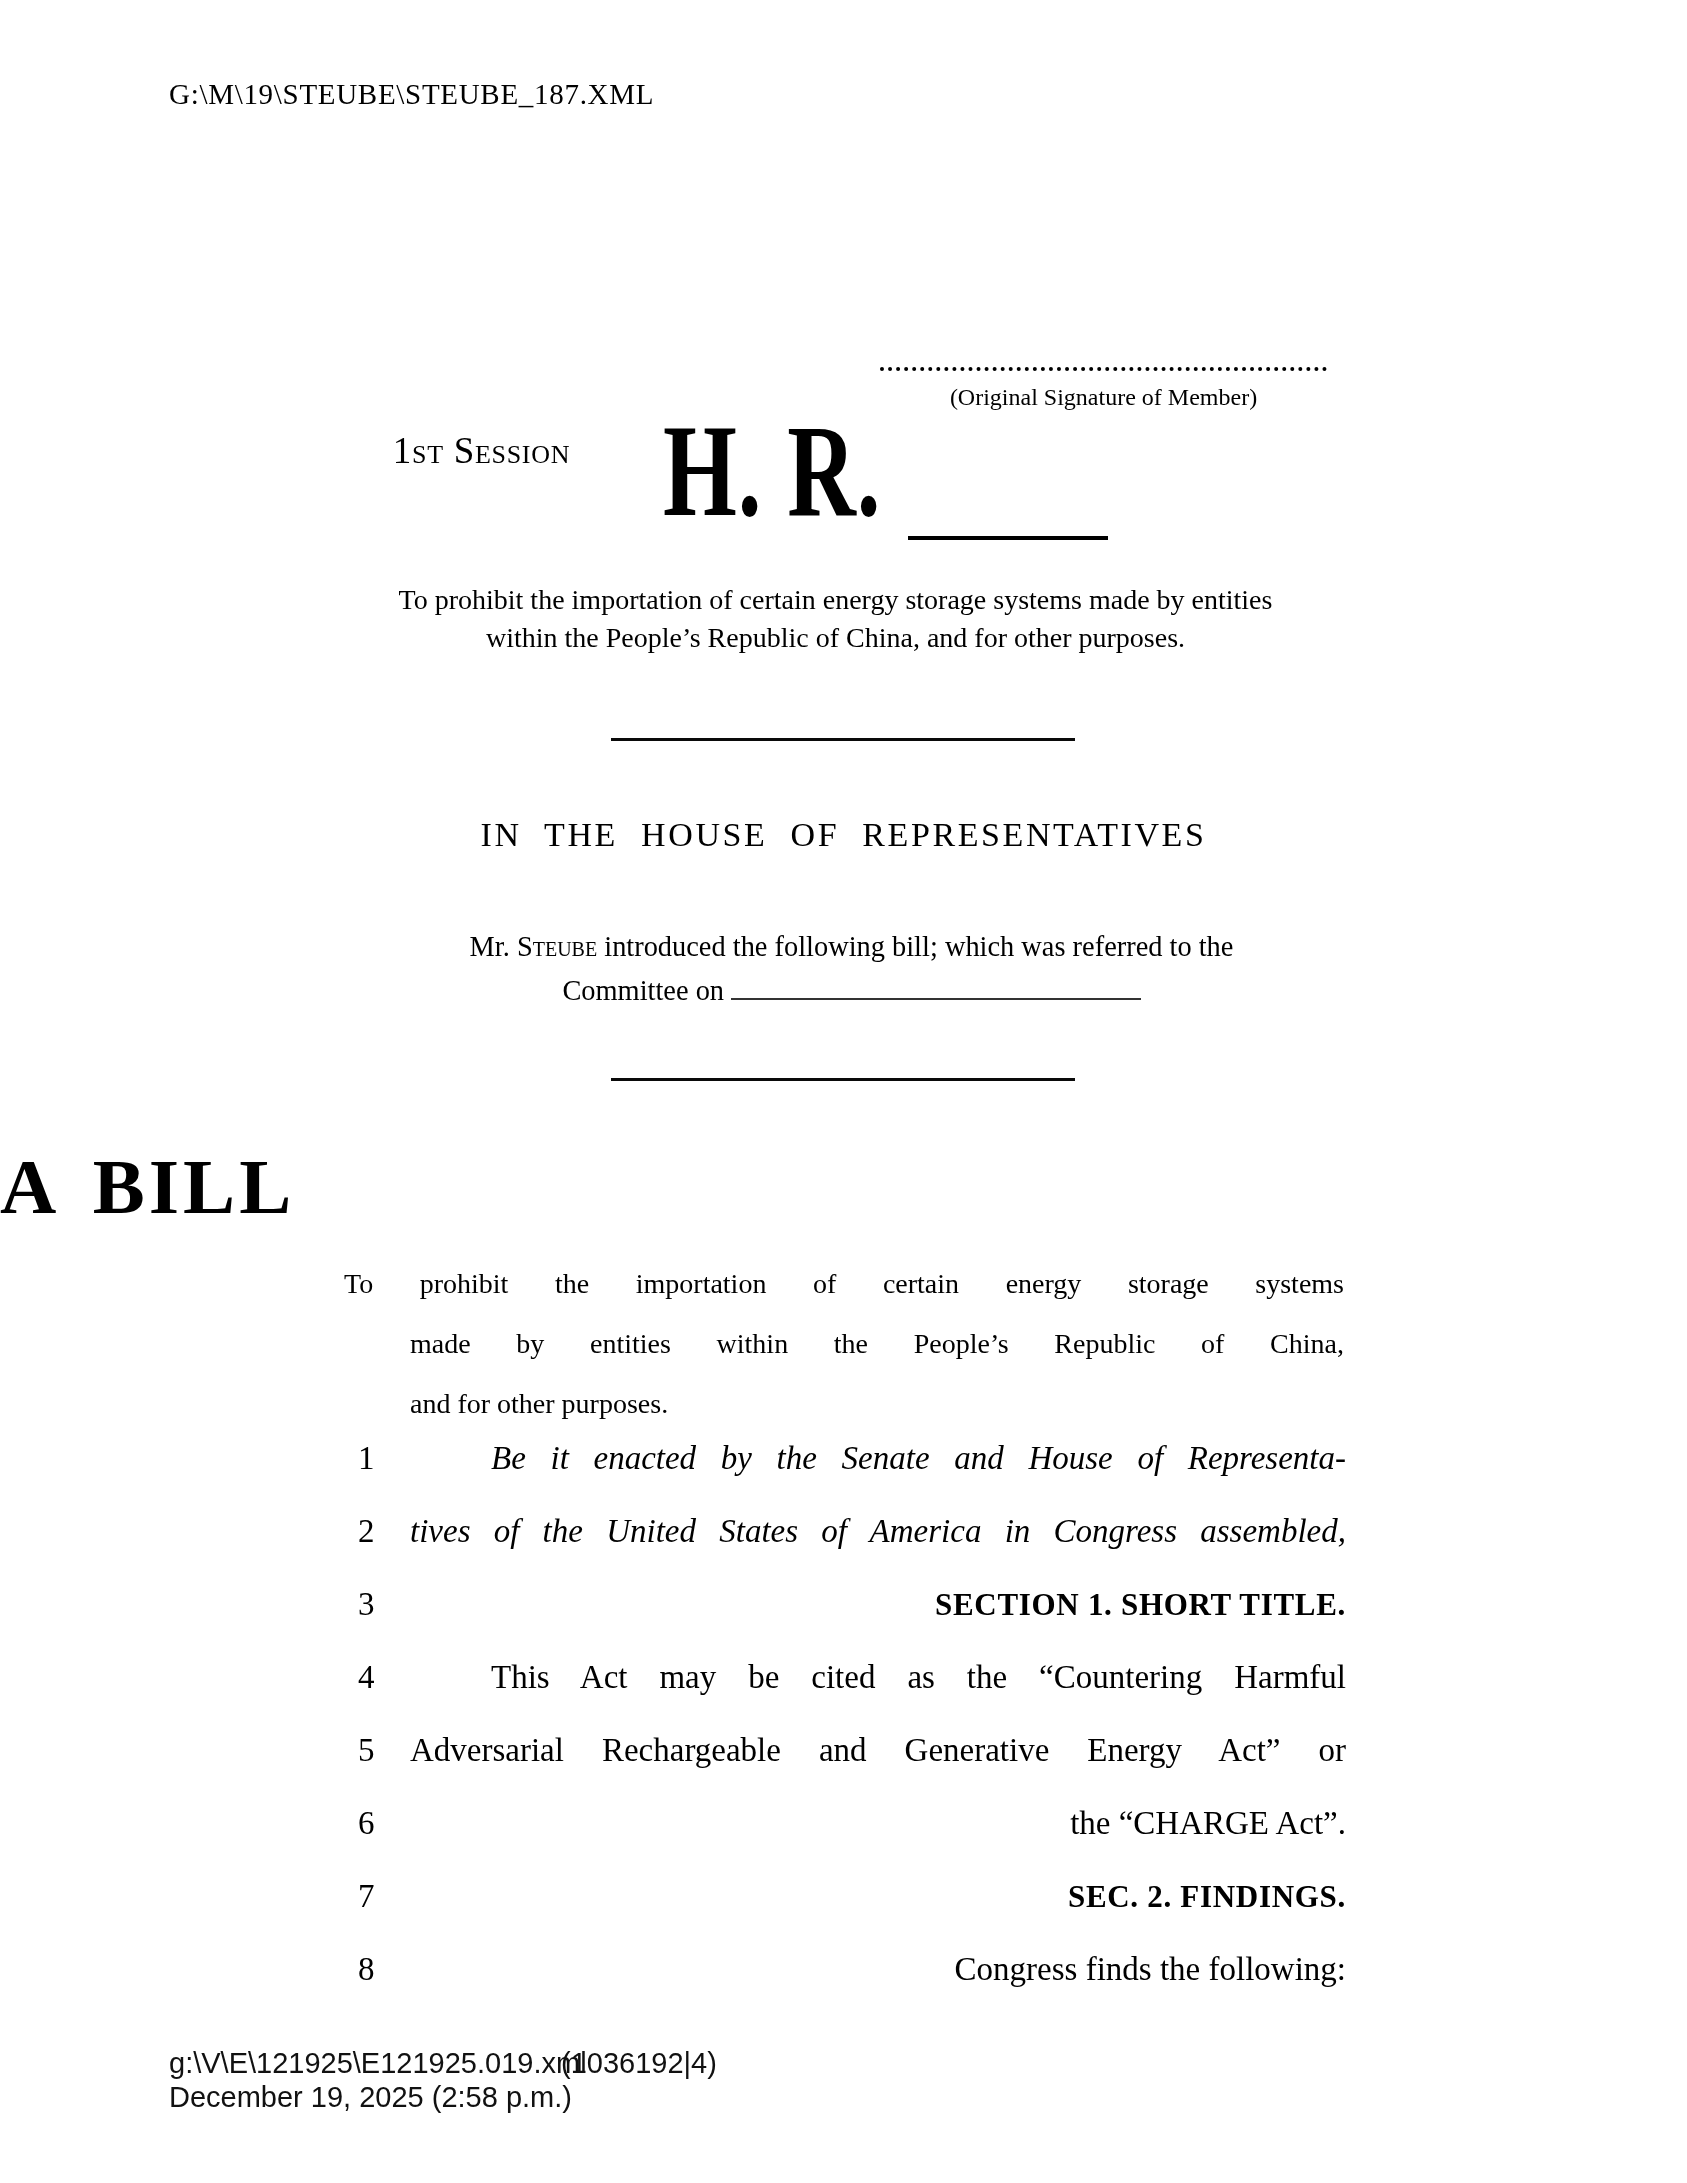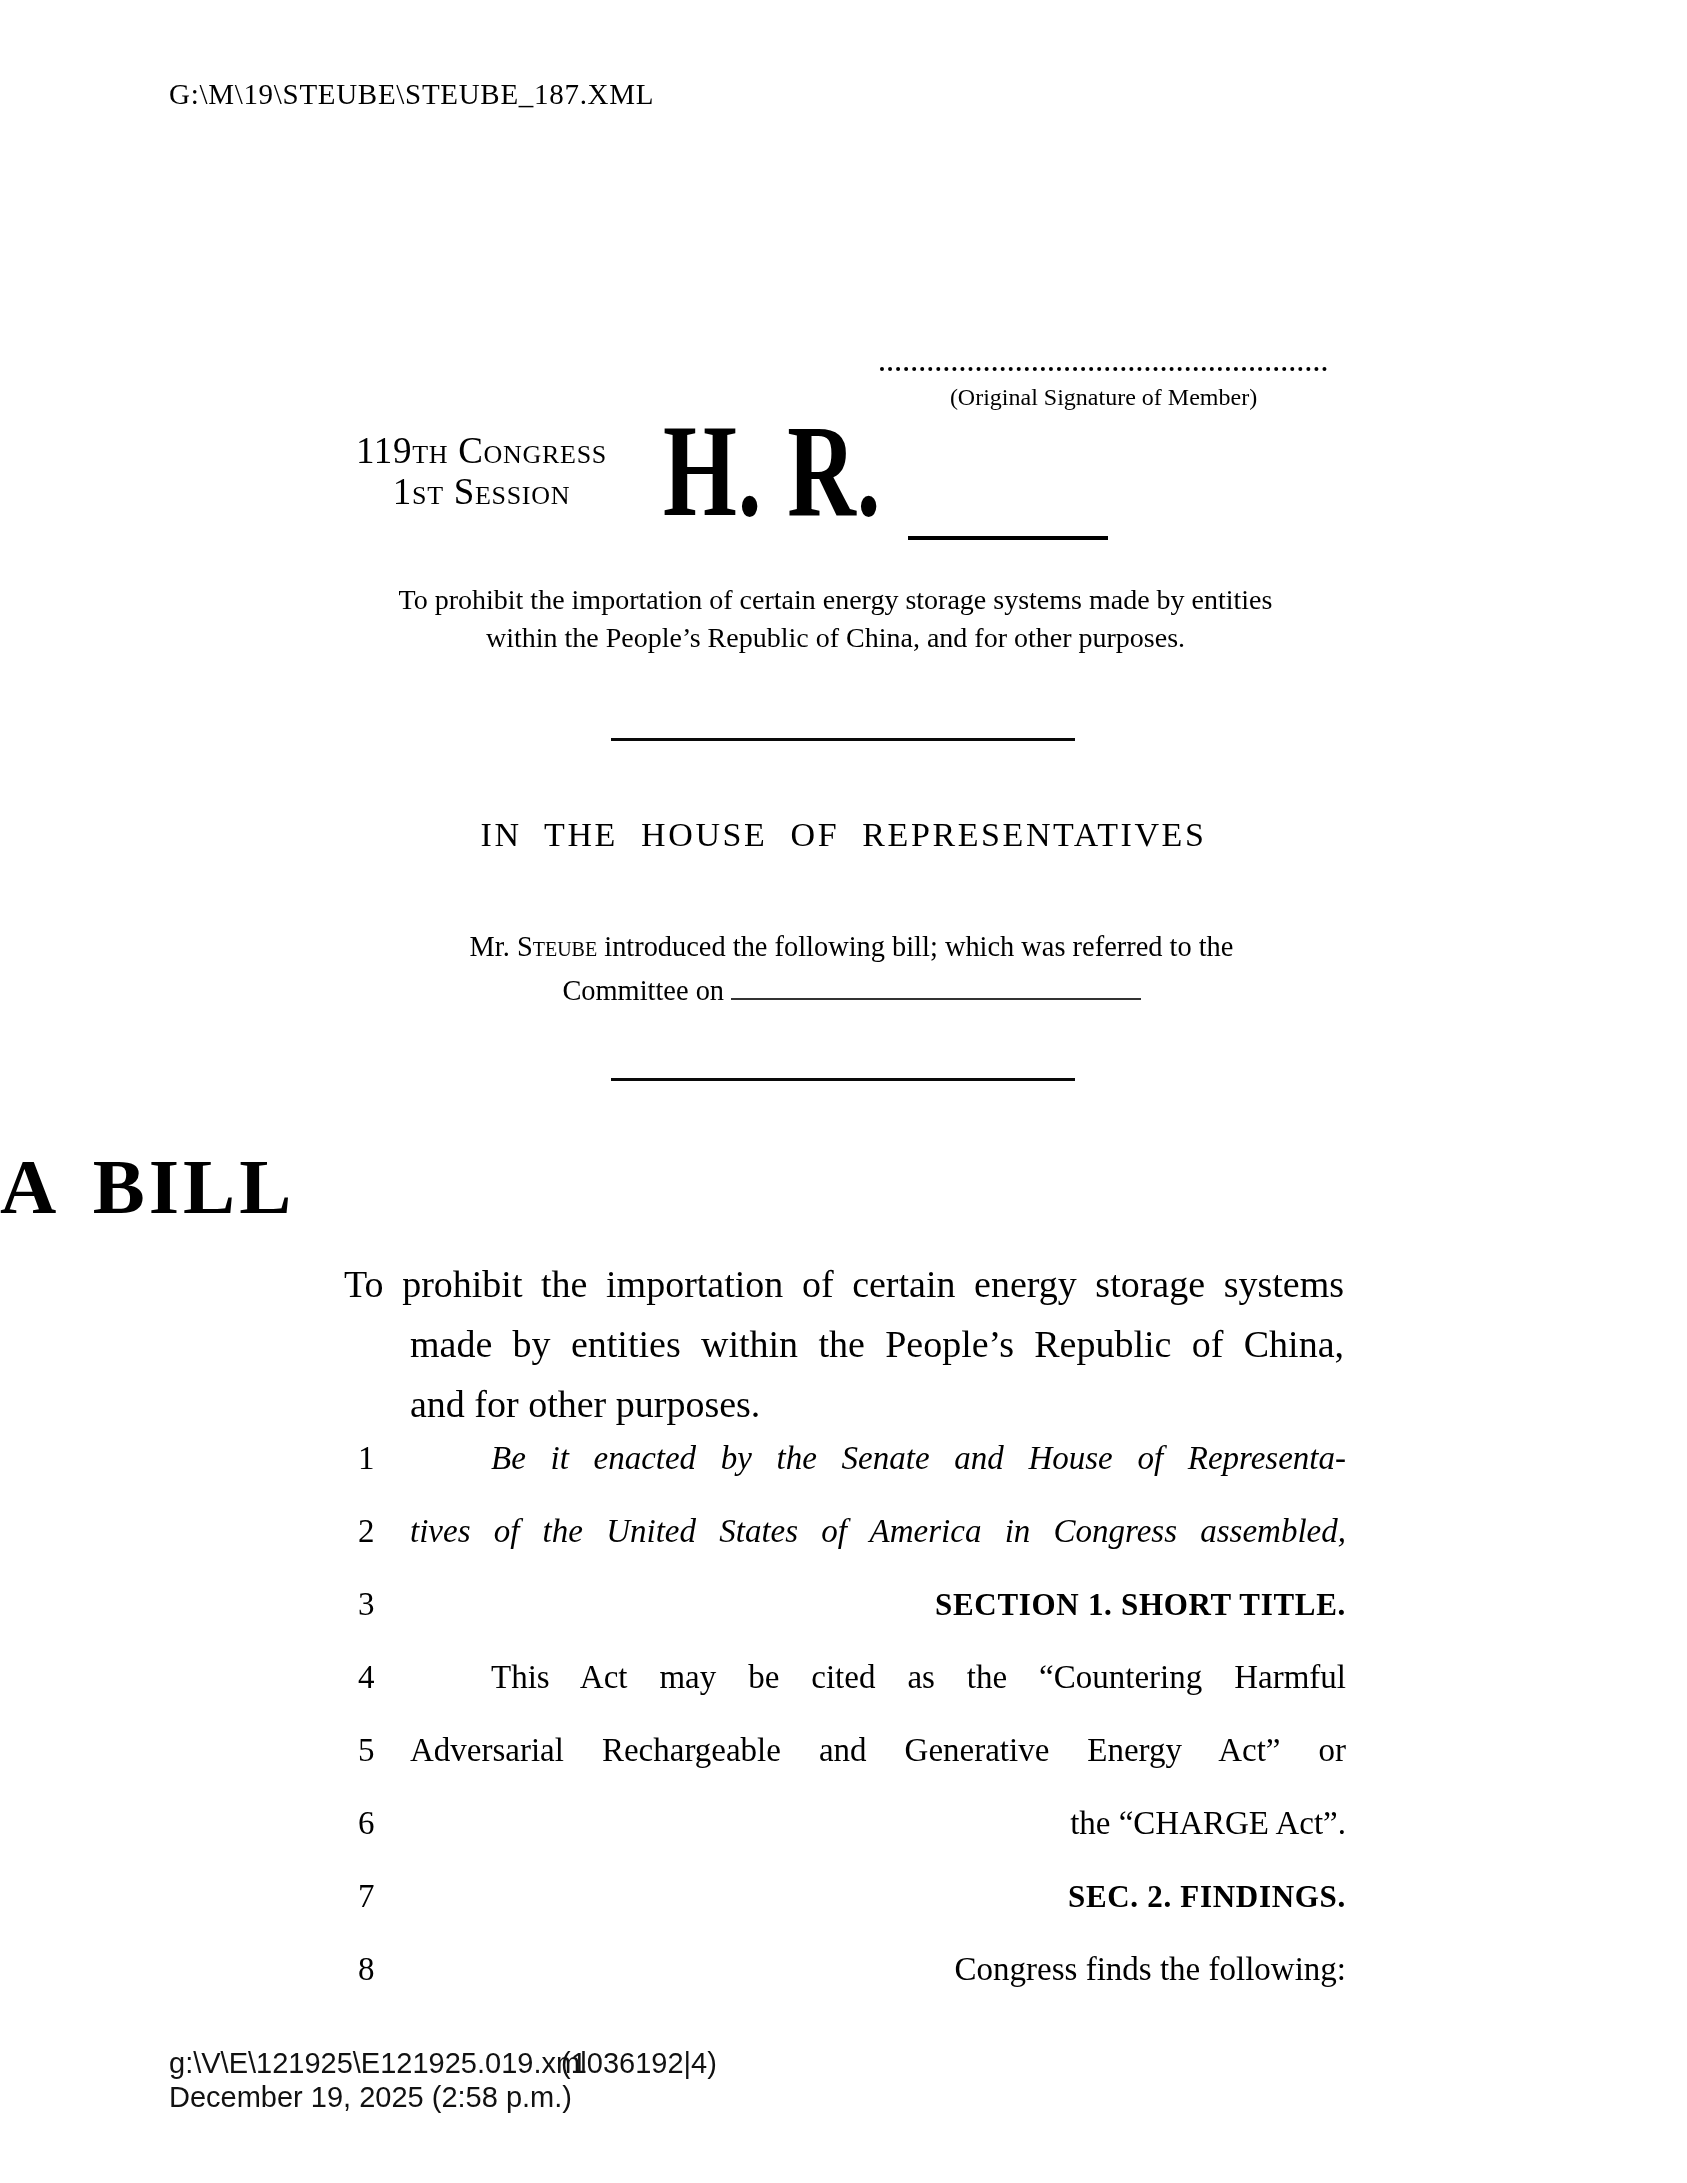--- a/index.html
+++ b/index.html
@@ -57,21 +57,21 @@
     display: inline-block; width: 410px; height: 26.5px;
     border-bottom: 2.6px solid #333; margin-left: 6.6px;
   }
 
   .bill-heading {
     position: absolute; left: 0; right: 0; top: 1142px; text-align: left;
     font-size: 78px; font-weight: bold; letter-spacing: 4px; word-spacing: 13.2px;
   }
 
   
-  .long-title { position: absolute; left: 344px; top: 1254px; width: 1000px; font-size: 38px; line-height: 60px; }
+  .long-title { position: absolute; left: 344px; top: 1254px; width: 1000px; font-size: 28px; line-height: 60px; }
   .long-title .lt-line { text-align: justify; -moz-text-align-last: justify; text-align-last: justify; }
   .long-title .lt-cont { margin-left: 66px; }
   .long-title .lt-last { text-align: left; text-align-last: left; }
 
   
   .body-lines { position: absolute; left: 410px; top: 1422px; width: 936px; font-size: 33px; }
   .bl-row { position: relative; height: 73px; }
   .bl-num {
     position: absolute; left: -52px; top: 0; width: 42px;
     line-height: 73px; text-align: left; font-size: 33px;
@@ -95,21 +95,20 @@
 <body>
 
 <div class="header-path">G:\M\19\STEUBE\STEUBE_187.XML</div>
 
 <div class="sig-block">
   <div class="sig-dotline"></div>
   <div class="sig-caption">(Original Signature of Member)</div>
 </div>
 
 <div class="congress-block">
-  <div>119th Congress</div>
   <div>1st Session</div>
 </div>
 
 <div class="hr-block">
   <div class="hr-title">H. R.</div>
 </div>
 <div class="hr-blank"></div>
 
 <div class="preamble">
   <div>To prohibit the importation of certain energy storage systems made by entities</div>

